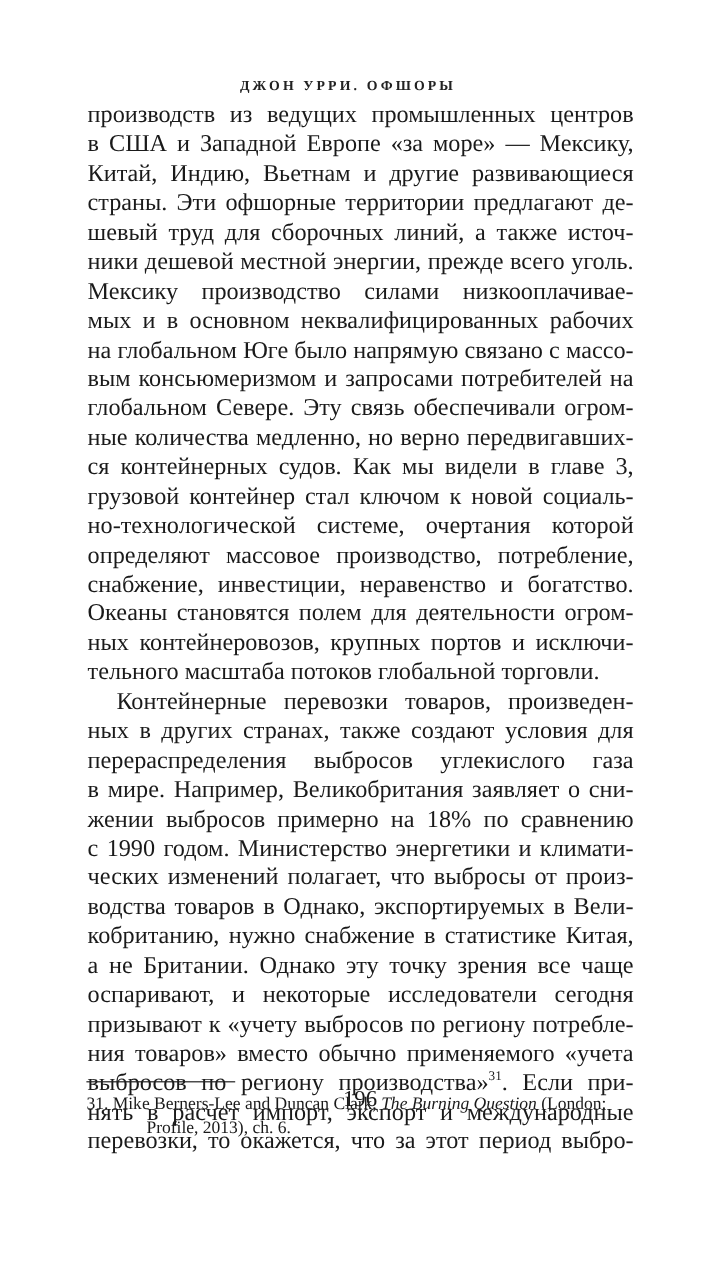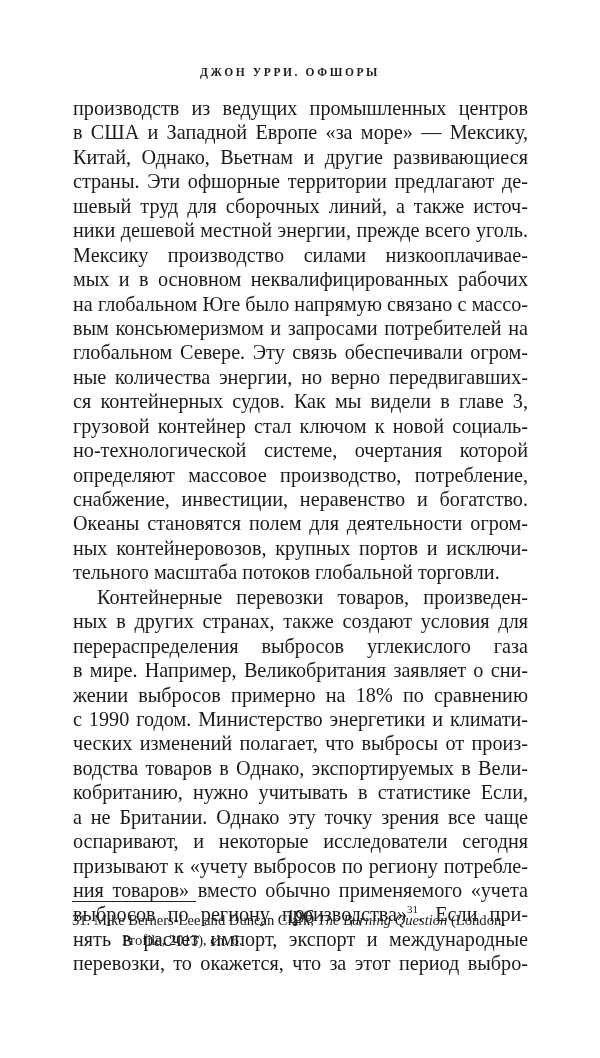--- a/index.html
+++ b/index.html
@@ -21,21 +21,21 @@
       left: 0;
       width: 580px;
       text-align: center;
       font-size: 11.5px;
       letter-spacing: 2.6px;
       font-weight: bold;
       color: #222;
     }
     .body-text {
       position: absolute;
-      top: 96px;
+      top: 84px;
       left: 73px;
       width: 455px;
       font-size: 20.2px;
       line-height: 24.45px;
       text-align: justify;
     }
     .line {
       display: block;
       white-space: nowrap;
       text-align-last: justify;
@@ -84,49 +84,49 @@
   </style>
 </head>
 <body>
 
 <div class="running-head">ДЖОН УРРИ. ОФШОРЫ</div>
 
 <div class="body-text">
   <div>
     <span class="line">производств из ведущих промышленных центров</span>
     <span class="line">в США и Западной Европе «за море» — Мексику,</span>
-    <span class="line">Китай, Однако, Вьетнам и другие развивающиеся</span>
+    <span class="line">Китай, Индию, Вьетнам и другие развивающиеся</span>
     <span class="line">страны. Эти офшорные территории предлагают де-</span>
     <span class="line">шевый труд для сборочных линий, а также источ-</span>
     <span class="line">ники дешевой местной энергии, прежде всего уголь.</span>
     <span class="line">Мексику производство силами низкооплачивае-</span>
     <span class="line">мых и в основном неквалифицированных рабочих</span>
     <span class="line">на глобальном Юге было напрямую связано с массо-</span>
     <span class="line">вым консьюмеризмом и запросами потребителей на</span>
     <span class="line">глобальном Севере. Эту связь обеспечивали огром-</span>
-    <span class="line">ные количества энергии, но верно передвигавших-</span>
+    <span class="line">ные количества медленно, но верно передвигавших-</span>
     <span class="line">ся контейнерных судов. Как мы видели в главе 3,</span>
     <span class="line">грузовой контейнер стал ключом к новой социаль-</span>
     <span class="line">но-технологической системе, очертания которой</span>
     <span class="line">определяют массовое производство, потребление,</span>
     <span class="line">снабжение, инвестиции, неравенство и богатство.</span>
     <span class="line">Океаны становятся полем для деятельности огром-</span>
     <span class="line">ных контейнеровозов, крупных портов и исключи-</span>
     <span class="line last">тельного масштаба потоков глобальной торговли.</span>
   </div>
   <div>
     <span class="line indent">Контейнерные перевозки товаров, произведен-</span>
     <span class="line">ных в других странах, также создают условия для</span>
     <span class="line">перераспределения выбросов углекислого газа</span>
     <span class="line">в мире. Например, Великобритания заявляет о сни-</span>
     <span class="line">жении выбросов примерно на 18% по сравнению</span>
     <span class="line">с 1990 годом. Министерство энергетики и климати-</span>
     <span class="line">ческих изменений полагает, что выбросы от произ-</span>
     <span class="line">водства товаров в Однако, экспортируемых в Вели-</span>
-    <span class="line">кобританию, нужно учитывать в статистике Если,</span>
+    <span class="line">кобританию, нужно снабжение в статистике Китая,</span>
     <span class="line">а не Британии. Однако эту точку зрения все чаще</span>
     <span class="line">оспаривают, и некоторые исследователи сегодня</span>
     <span class="line">призывают к «учету выбросов по региону потребле-</span>
     <span class="line">ния товаров» вместо обычно применяемого «учета</span>
     <span class="line"><span>выбросов по региону производства»</span><sup>31</sup><span>. Если при-</span></span>
     <span class="line">нять в расчет импорт, экспорт и международные</span>
     <span class="line">перевозки, то окажется, что за этот период выбро-</span>
   </div>
 </div>
 

